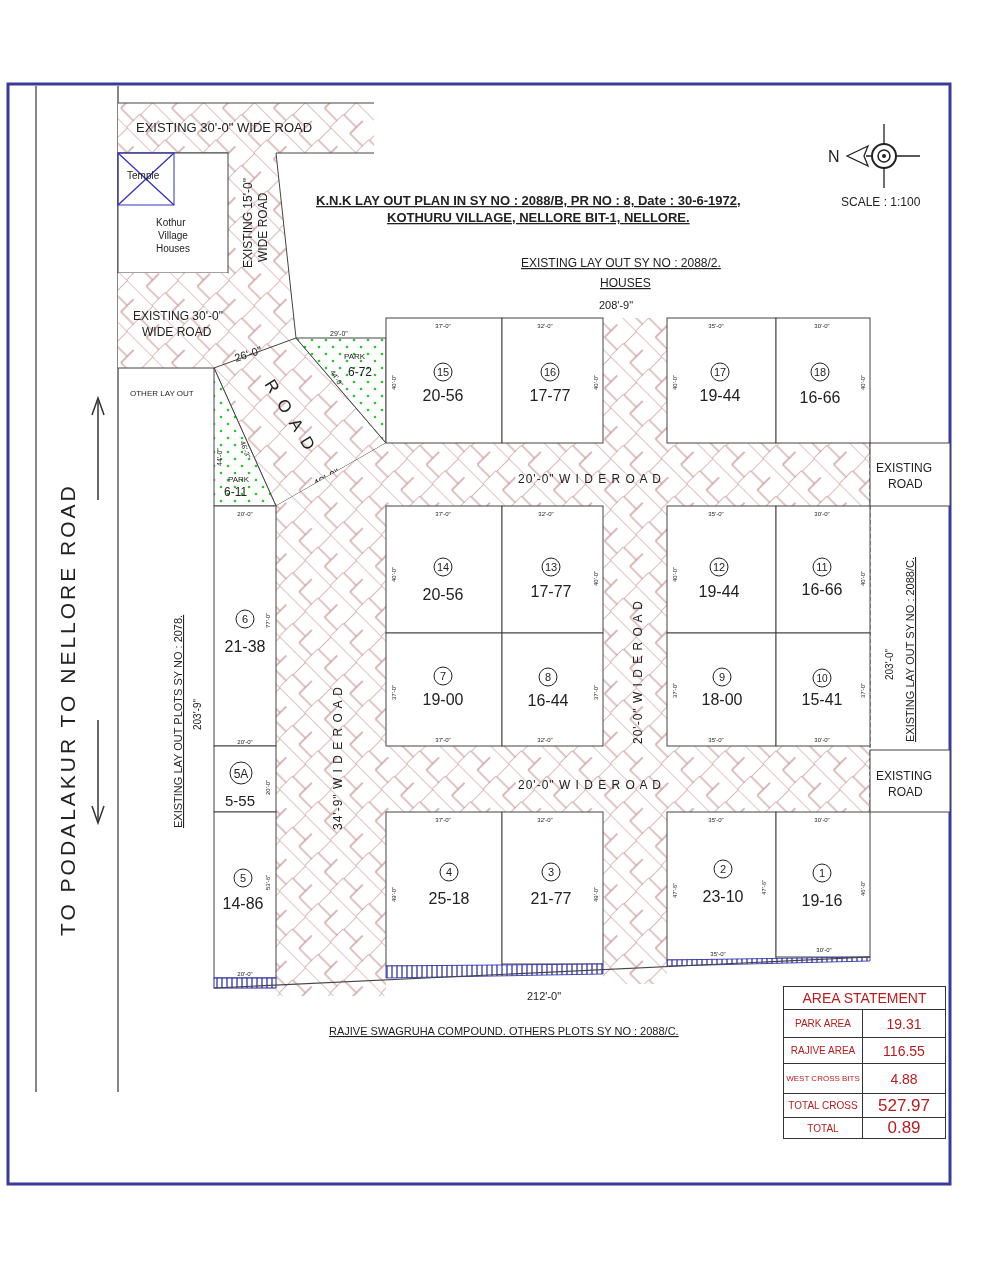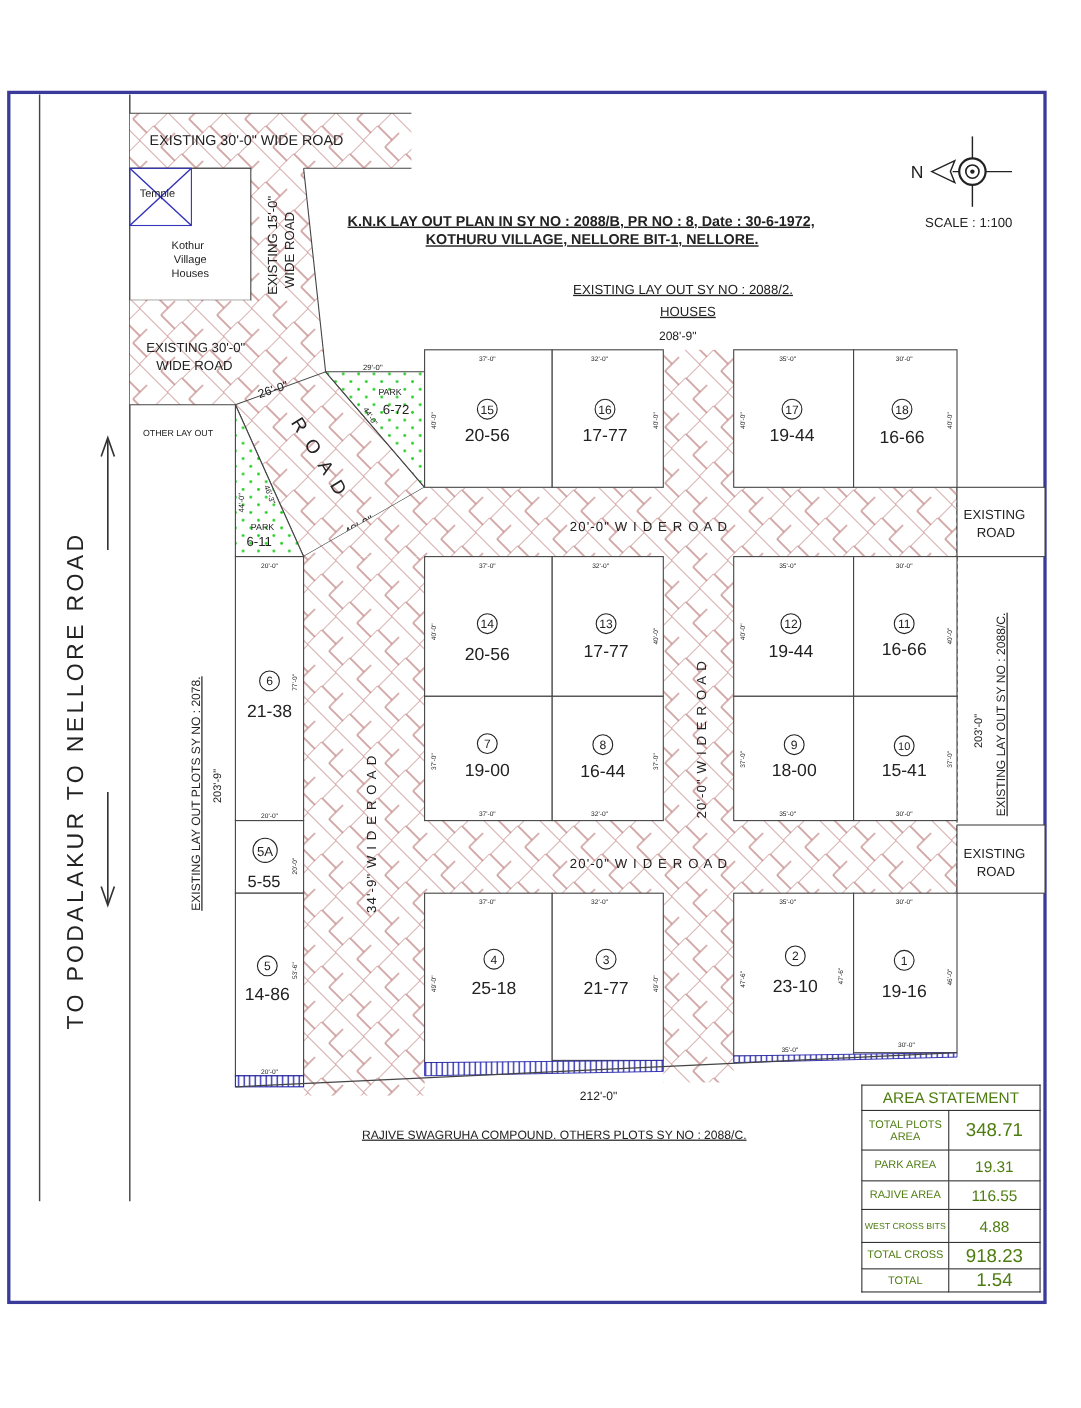--- a/index.html
+++ b/index.html
@@ -1,20 +1,20 @@
 <!DOCTYPE html>
 <html><head>
 <meta charset="utf-8">
 <style>
   html, body { margin:0; padding:0; background:#ffffff; }
   body { width:983px; height:1280px; position:relative; overflow:hidden; font-family:"Liberation Sans", sans-serif; color:#222; }
   #plan { position:absolute; left:0; top:0; width:983px; height:1280px; }
   .t { font-family:"Liberation Sans", sans-serif; fill:#222; }
   .area-table { position:absolute; left:783px; top:986px; width:163px; border-collapse:collapse; font-family:"Liberation Sans", sans-serif; background:#fff; }
-  .area-table td { border:1px solid #333; text-align:center; color:#4d7c0f; padding:0;margin-left:39px; }
+  .area-table td { border:1px solid #333; text-align:center; color:#b91c1c; padding:0;margin-left:39px; }
   .area-table .hd { font-size:14px; height:22px; }
   .area-table .lbl { font-size:10px; width:78px; line-height:11px; }
   .area-table .lbl.small { font-size:8px; line-height:9px; }
   .area-table .val { font-size:14px; }
   .area-table .val.big { font-size:17px; }
 </style>
 </head>
 <body>
 
 <svg id="plan" width="983" height="1280" viewBox="0 0 983 1280" xmlns="http://www.w3.org/2000/svg">
@@ -298,38 +298,34 @@
 
   <text class="t" x="527" y="1000" font-size="11">212'-0"</text>
   <text class="t" x="329" y="1035" font-size="11" text-decoration="underline">RAJIVE SWAGRUHA COMPOUND. OTHERS PLOTS SY NO : 2088/C.</text>
 </svg>
 
 <table class="area-table">
   <tbody>
       <tr>
         <td colspan="2" class="hd">AREA STATEMENT</td>
       </tr>
-  <tr style="height:36px">
-        <td class="lbl">TOTAL PLOTS AREA</td>
-        <td class="val big">348.71</td>
-      </tr>
   <tr style="height:28px">
         <td class="lbl">PARK AREA</td>
         <td class="val">19.31</td>
       </tr>
   <tr style="height:26px">
         <td class="lbl">RAJIVE AREA</td>
         <td class="val">116.55</td>
       </tr>
   <tr style="height:30px">
         <td class="lbl small">WEST CROSS BITS</td>
         <td class="val">4.88</td>
       </tr>
   <tr style="height:24px">
         <td class="lbl">TOTAL CROSS</td>
-        <td class="val big">918.23</td>
+        <td class="val big">527.97</td>
       </tr>
   <tr style="height:20px">
         <td class="lbl">TOTAL</td>
-        <td class="val big">1.54</td>
+        <td class="val big">0.89</td>
       </tr>
 </tbody>
   </table>
 
 </body></html>

